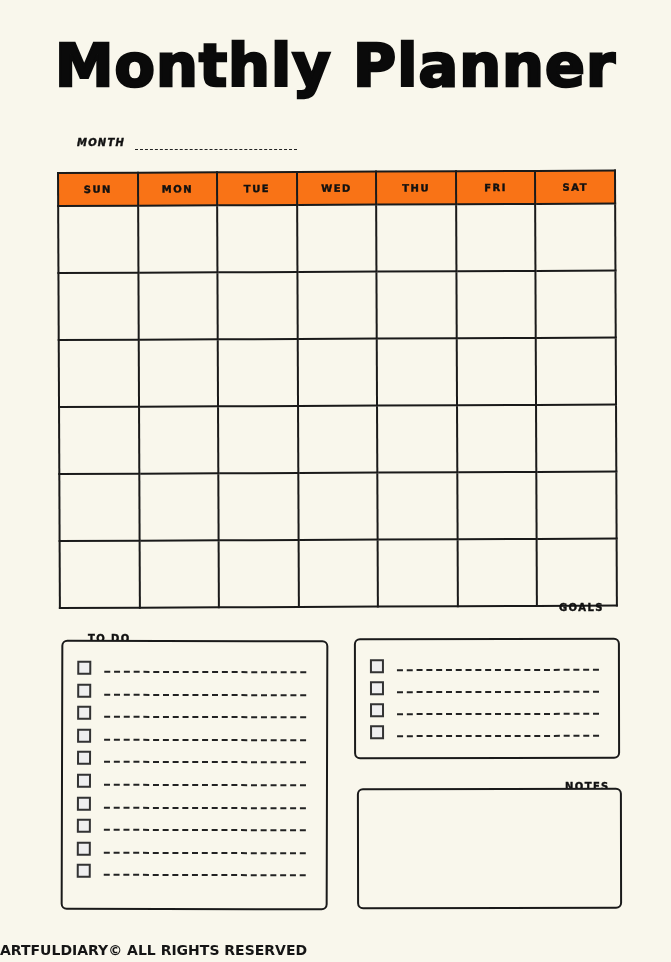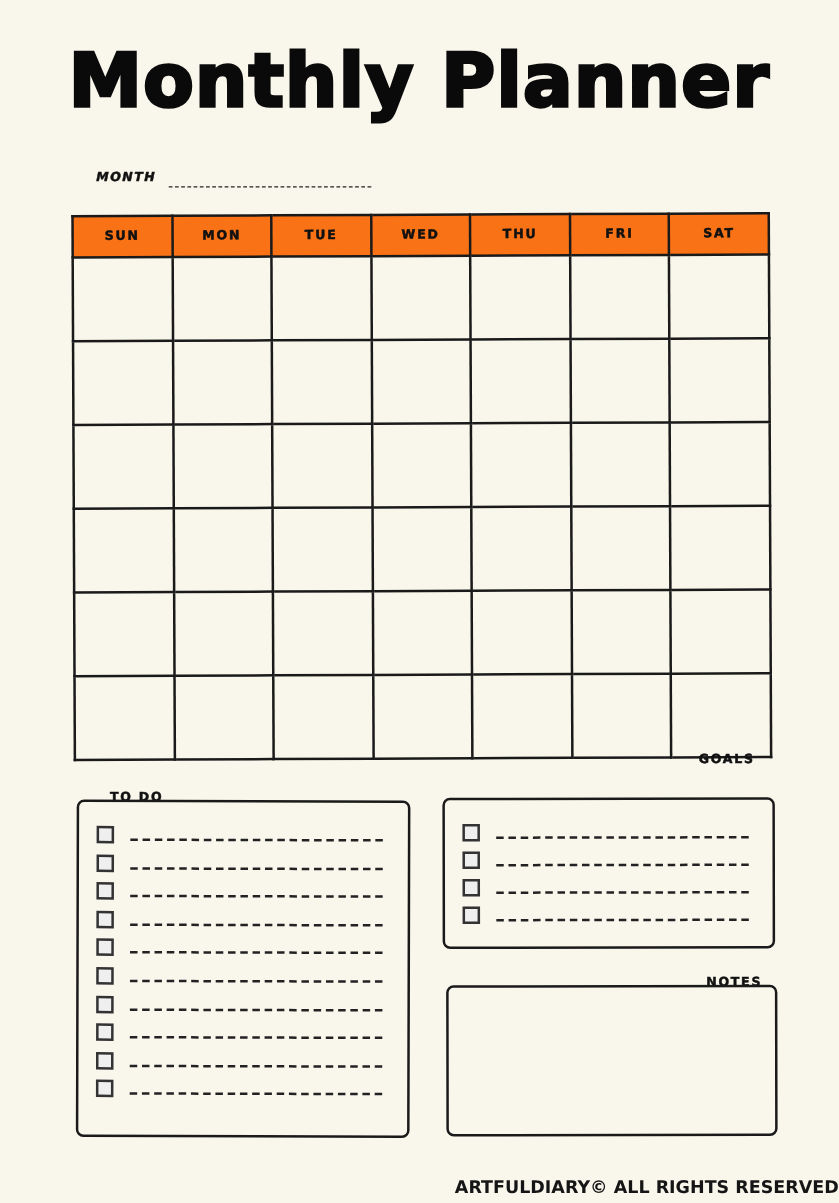--- a/index.html
+++ b/index.html
@@ -45,21 +45,21 @@
   }
   .item { position:absolute; left:14px; height:14px; width:240px; }
   .cb {
     position:absolute; left:0; top:0; width:10px; height:10px;
     border:2px solid #333; background:#efeff0;
   }
   .dash {
     position:absolute; left:27px; top:10px; width:202px; border-bottom:2px dashed #222;
   }
   .footer {
-    position:absolute; left:0; top:942px; width:671px; text-align:right;
+    position:absolute; left:0; top:942px; width:671px; text-align:left;
     font-size:14px; font-weight:bold; color:#151515;
   }
 </style>
 </head>
 <body>
 
 <div class="title">Monthly Planner</div>
 
 <div class="month-label">MONTH</div>
 <div class="month-line"></div>

